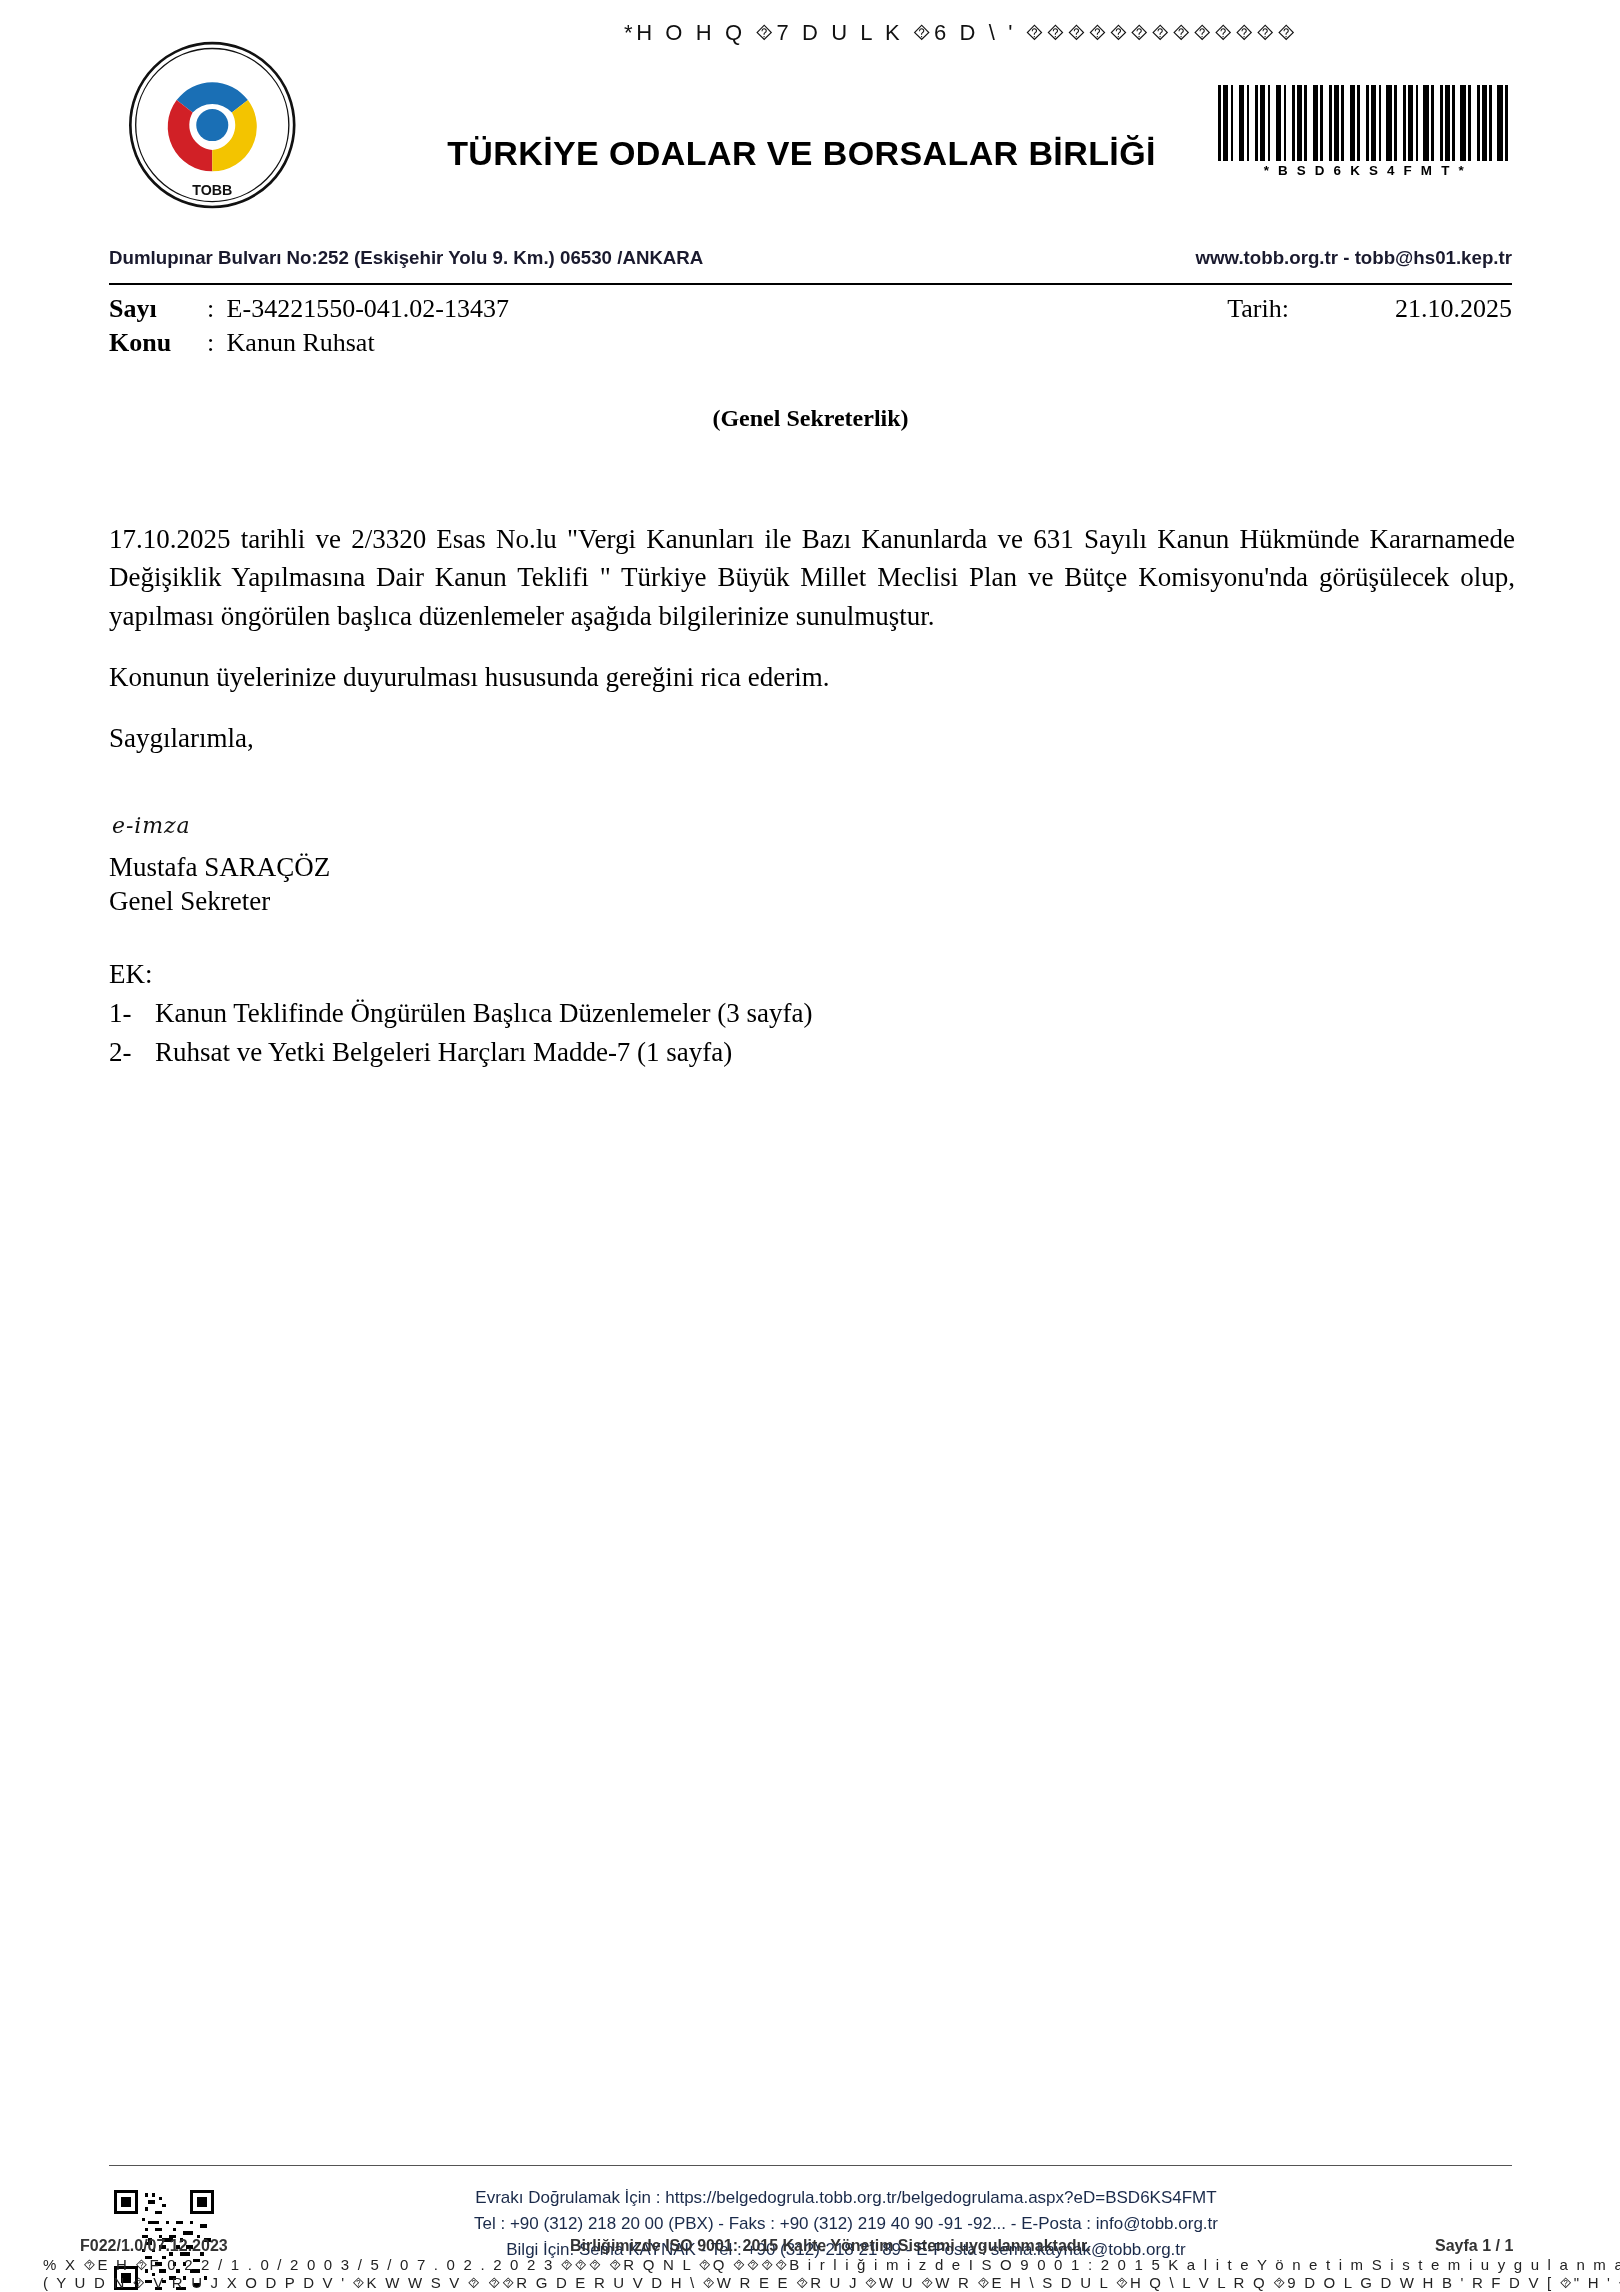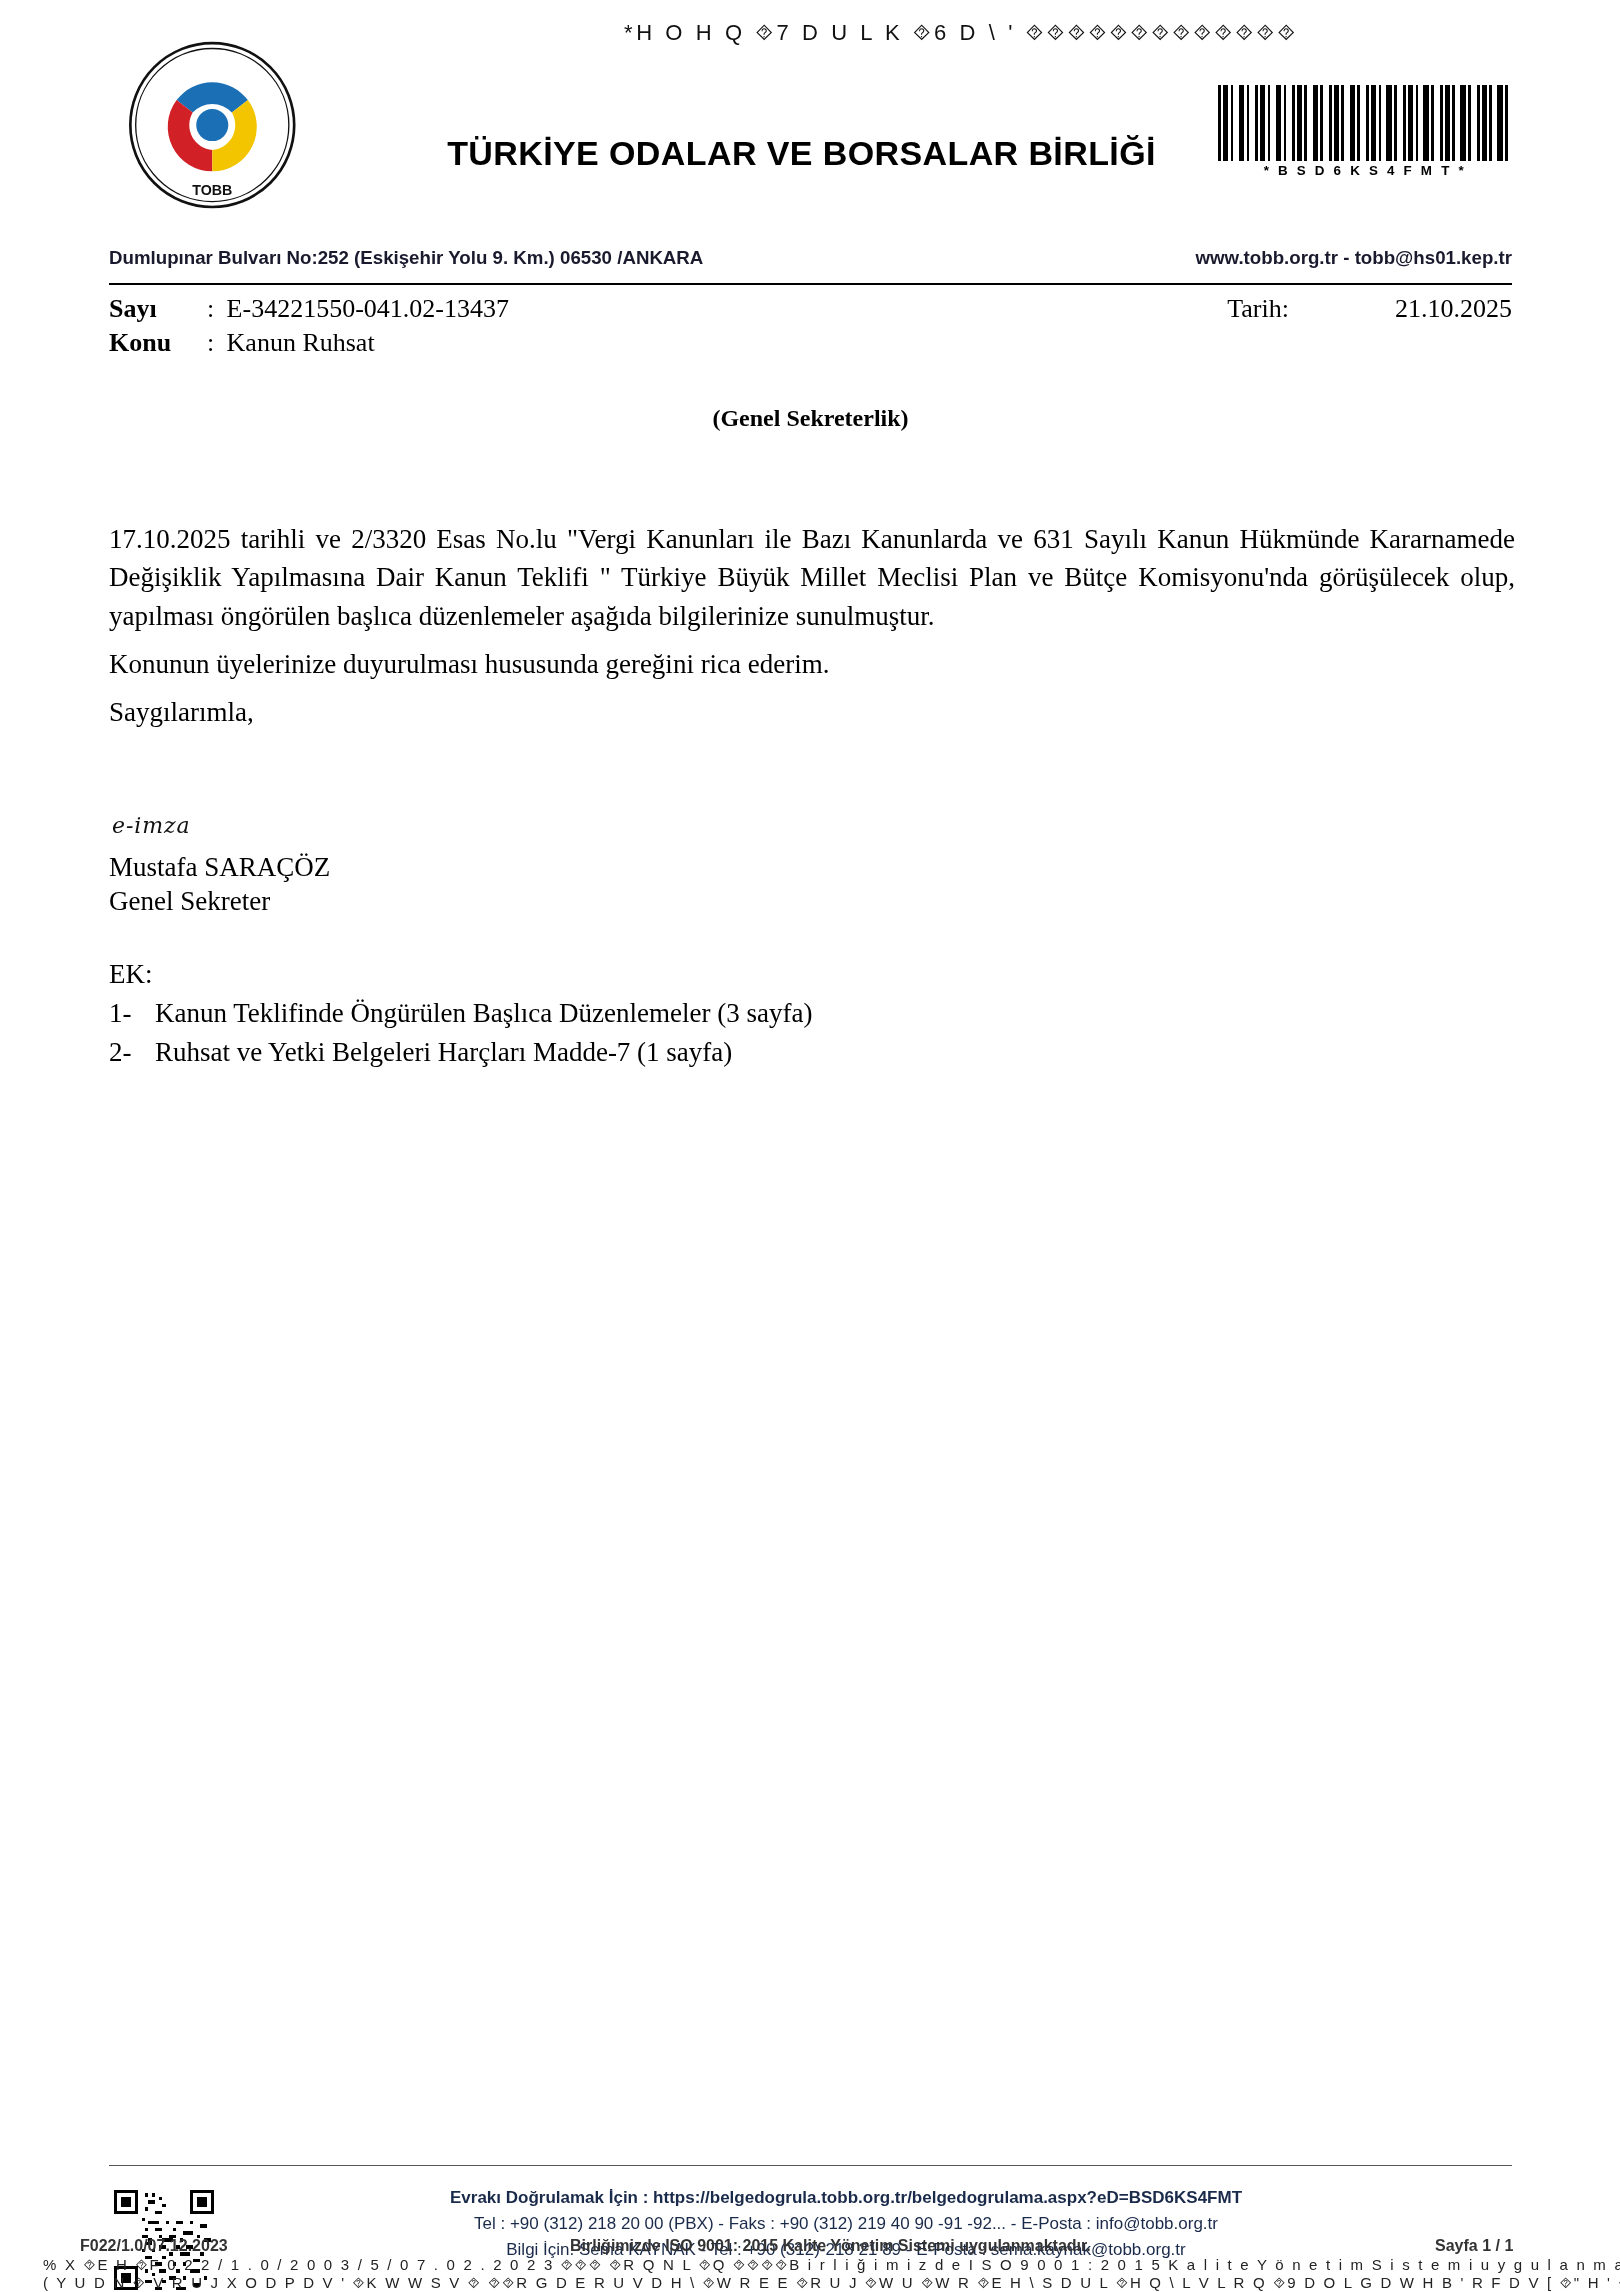--- a/index.html
+++ b/index.html
@@ -164,21 +164,21 @@
     width: 1406px;
     font-size: 27px;
     line-height: 1.42;
   }
   .body-text p.just {
     margin: 0 0 0 0;
     text-align: justify;
     text-justify: inter-word;
   }
   .body-text p.plain {
-    margin: 10px 0 0 0;
+    margin: 23px 0 0 0;
   }
 
   
   .esign {
     position: absolute;
     left: 112px;
     top: 813px;
     font-family: "DejaVu Serif", serif;
     font-style: italic;
     font-size: 22px;
@@ -222,21 +222,21 @@
     position: absolute;
     left: 267px;
     top: 10.7px;
     width: 1158px;
     font-family: "Liberation Sans", sans-serif;
     font-size: 17px;
     line-height: 1.55;
     color: #1a2a4a;
     text-align: center;
   }
-  .footer-lines .l1 { font-weight: bold; }
+  .footer-lines .l1 { font-weight: normal; }
 
   .bottom-meta {
     position: absolute;
     left: 0;
     top: 2237px;
     width: 1621px;
     font-family: "Liberation Sans", sans-serif;
     font-size: 16px;
     color: #333;
   }

